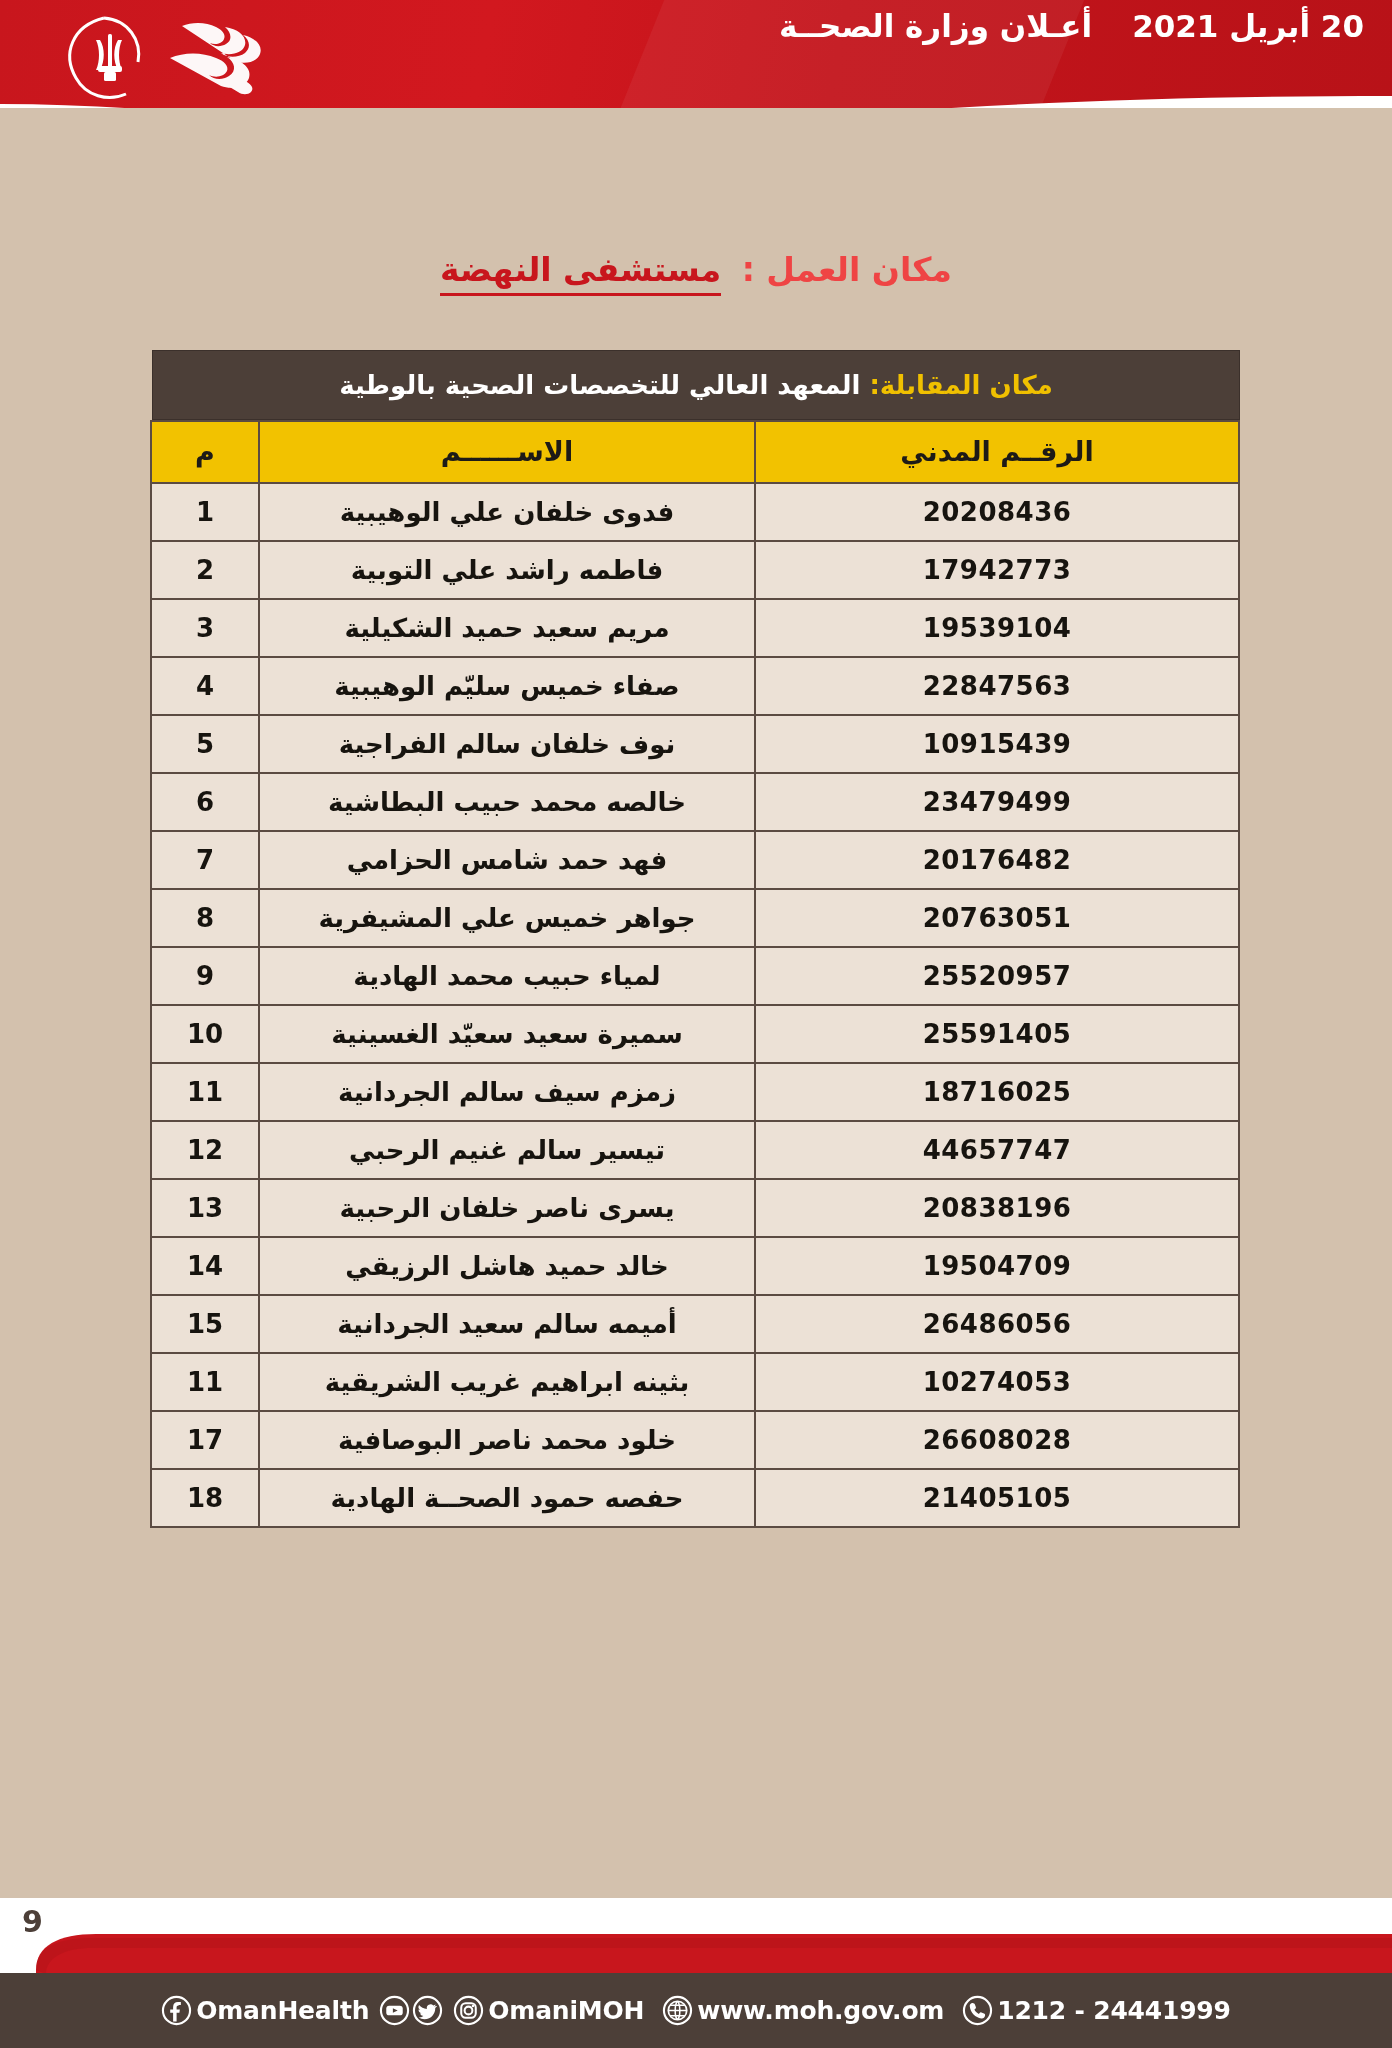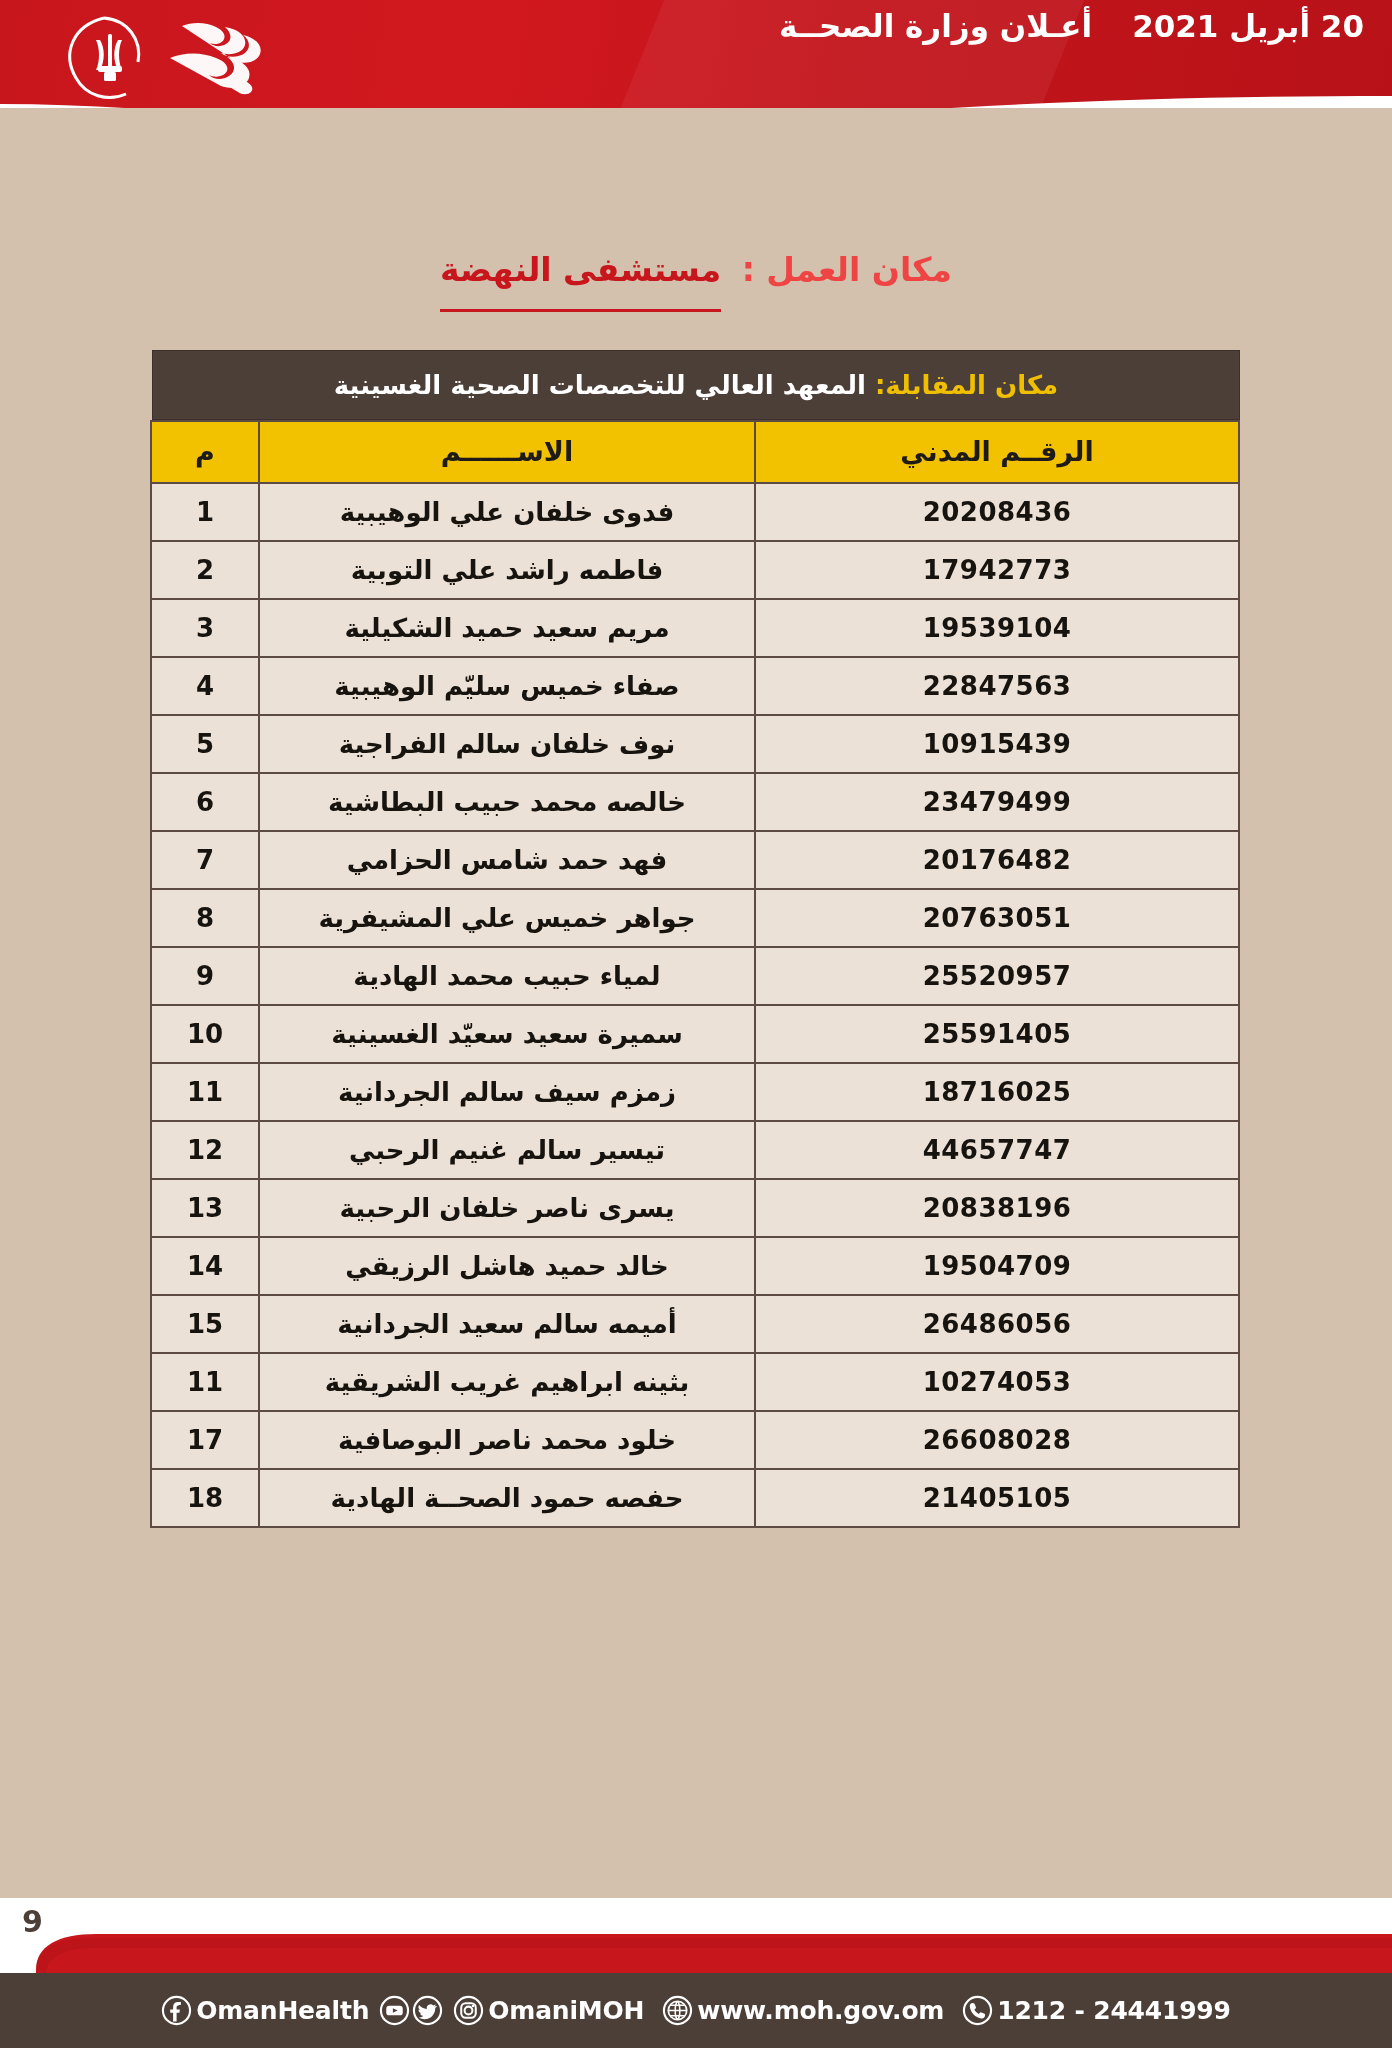--- a/index.html
+++ b/index.html
@@ -101,21 +101,21 @@
   .workplace-label {
     color: #ef4444;
     font-size: 33px;
     font-weight: bold;
   }
   .workplace-value {
     color: #c8161d;
     font-size: 33px;
     font-weight: bold;
     border-bottom: 3px solid #c8161d;
-    padding-bottom: 20px;
+    padding-bottom: 4px;
   }
 
   
   .table-block {
     position: absolute;
     top: 350px;
     left: 152px;
     width: 1088px;
     z-index: 5;
     direction: rtl;
@@ -282,21 +282,21 @@
     <span class="workplace-label">مكان العمل :</span>
     <span>&nbsp;&nbsp;</span>
     <span class="workplace-value">مستشفى النهضة</span>
   </div>
 
   <div class="table-block">
 
     <div class="info-box">
       <div class="info-line">
         <span class="k-yellow">مكان المقابلة:</span>
-        <span class="k-white">المعهد العالي للتخصصات الصحية الغسينية</span>
+        <span class="k-white">المعهد العالي للتخصصات الصحية بالوطية</span>
       </div>
     </div>
 
     <table class="reg">
       <colgroup>
         <col class="col-cid">
         <col class="col-name">
         <col class="col-idx">
       </colgroup>
       <thead>

